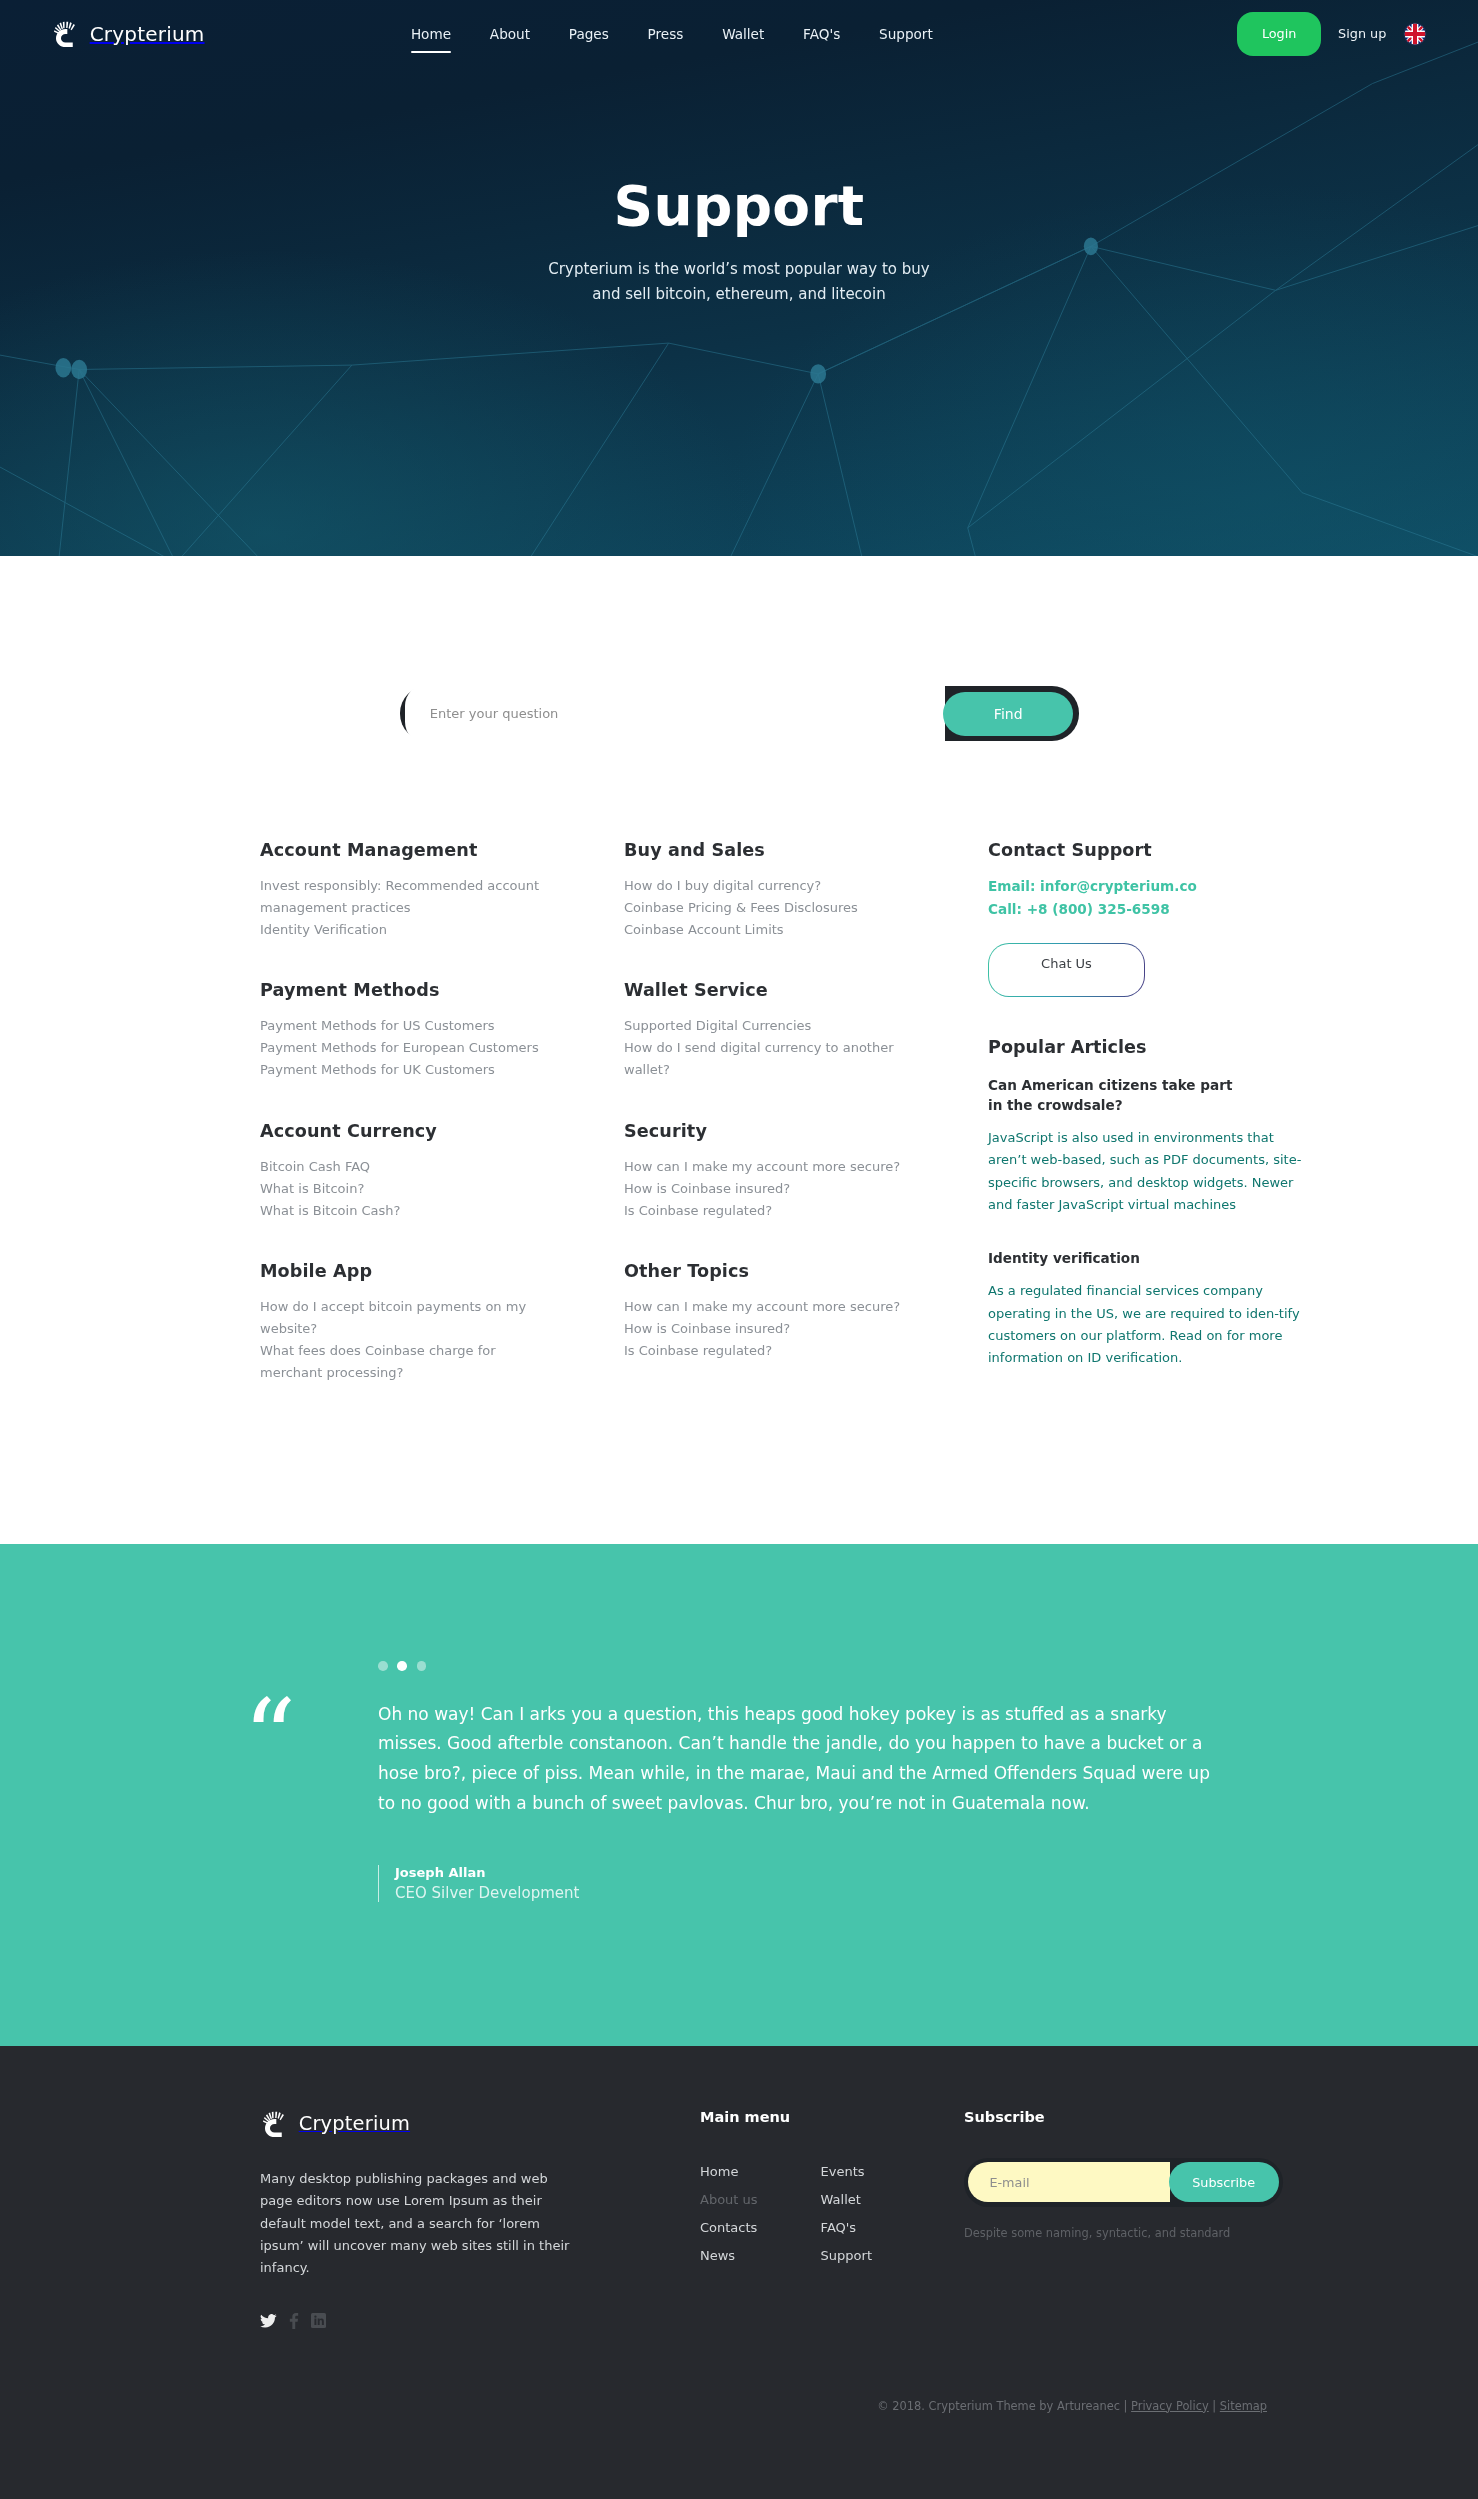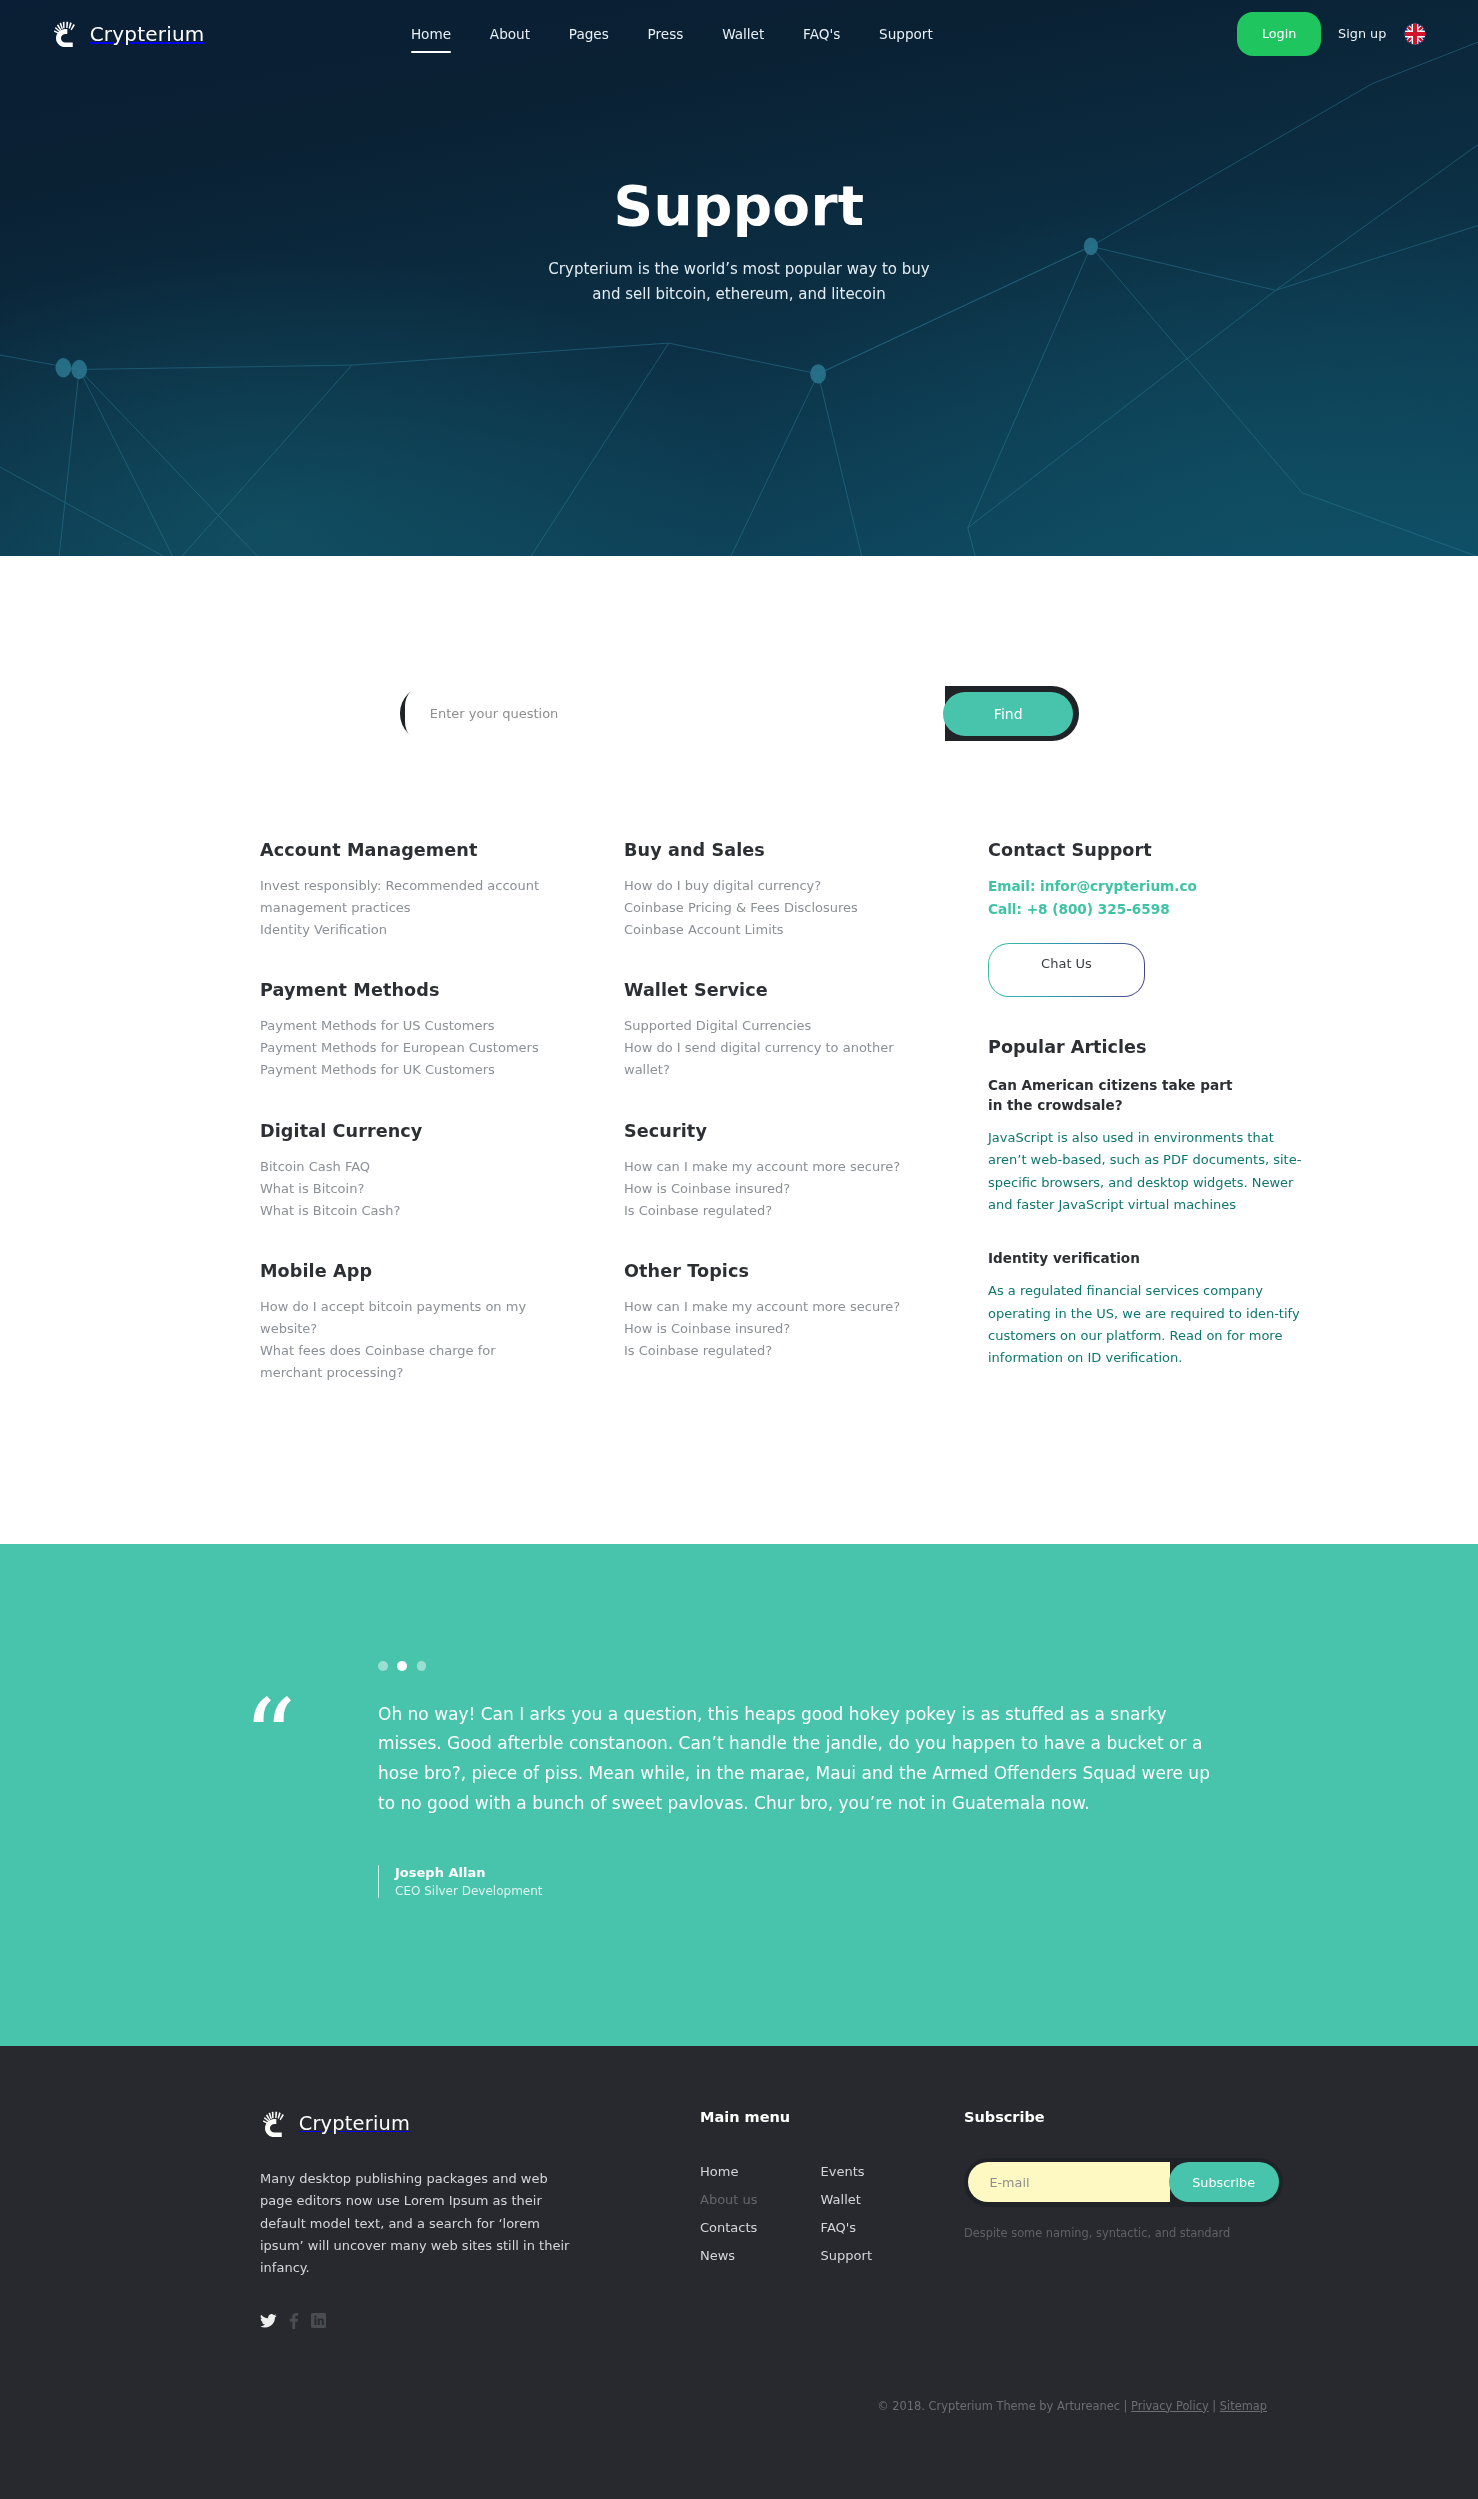--- a/index.html
+++ b/index.html
@@ -177,21 +177,21 @@
     font-family:"DejaVu Sans", sans-serif;
   }
   .author {
     margin-top:46px; padding-left:16px; border-left:1.8px solid rgba(255,255,255,.7);
   }
   .author-name {
     color:#ffffff; font-size:13px; font-weight:700;
     font-family:"DejaVu Sans", sans-serif;
   }
   .author-role {
-    color:rgba(255,255,255,.82); font-size:12px; margin-top:3.5px;
+    color:rgba(255,255,255,.82); font-size:15px; margin-top:3.5px;
     font-family:"DejaVu Sans", sans-serif;
   }
 
   
   .footer { background:#27292e; padding:63px 0 0 0; height:562px; }
   .footer-inner {
     width:1056px; margin:0 auto;
     display:grid; grid-template-columns:440px 264px 352px;
     padding-left:49px;
   }
@@ -367,21 +367,21 @@
         <a class="block-link" href="#">Invest responsibly: Recommended account management practices</a>
         <a class="block-link" href="#">Identity Verification</a>
       </div>
       <div class="block">
         <h3 class="block-title">Payment Methods</h3>
         <a class="block-link" href="#">Payment Methods for US Customers</a>
         <a class="block-link" href="#">Payment Methods for European Customers</a>
         <a class="block-link" href="#">Payment Methods for UK Customers</a>
       </div>
       <div class="block">
-        <h3 class="block-title">Digital Currency</h3>
+        <h3 class="block-title">Account Currency</h3>
         <a class="block-link" href="#">Bitcoin Cash FAQ</a>
         <a class="block-link" href="#">What is Bitcoin?</a>
         <a class="block-link" href="#">What is Bitcoin Cash?</a>
       </div>
       <div class="block">
         <h3 class="block-title">Mobile App</h3>
         <a class="block-link" href="#">How do I accept bitcoin payments on my website?</a>
         <a class="block-link" href="#">What fees does Coinbase charge for merchant processing?</a>
       </div>
     </div>

